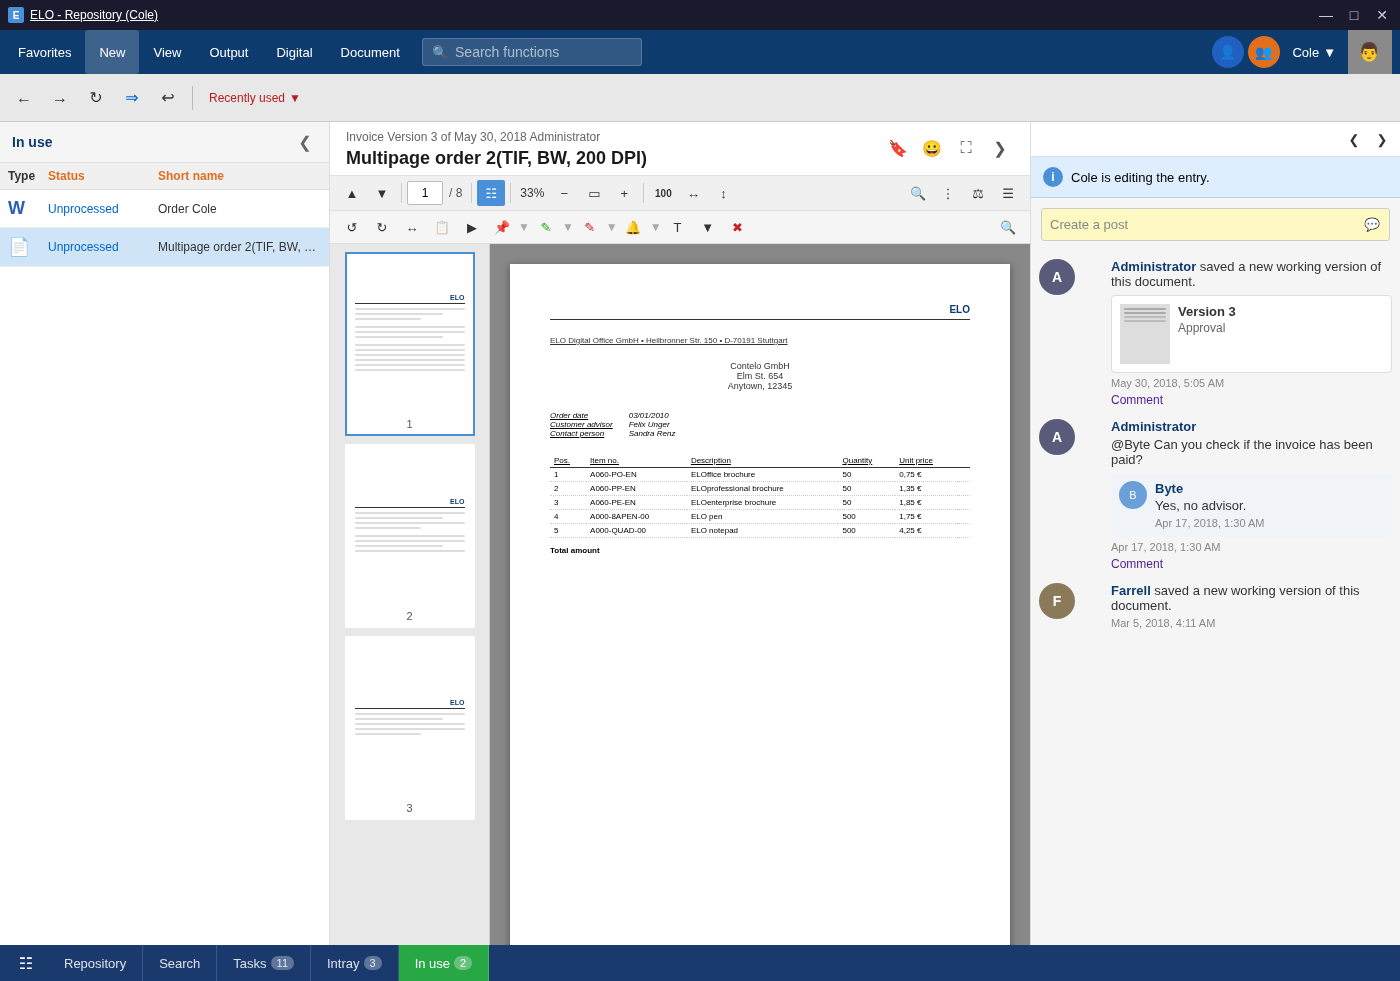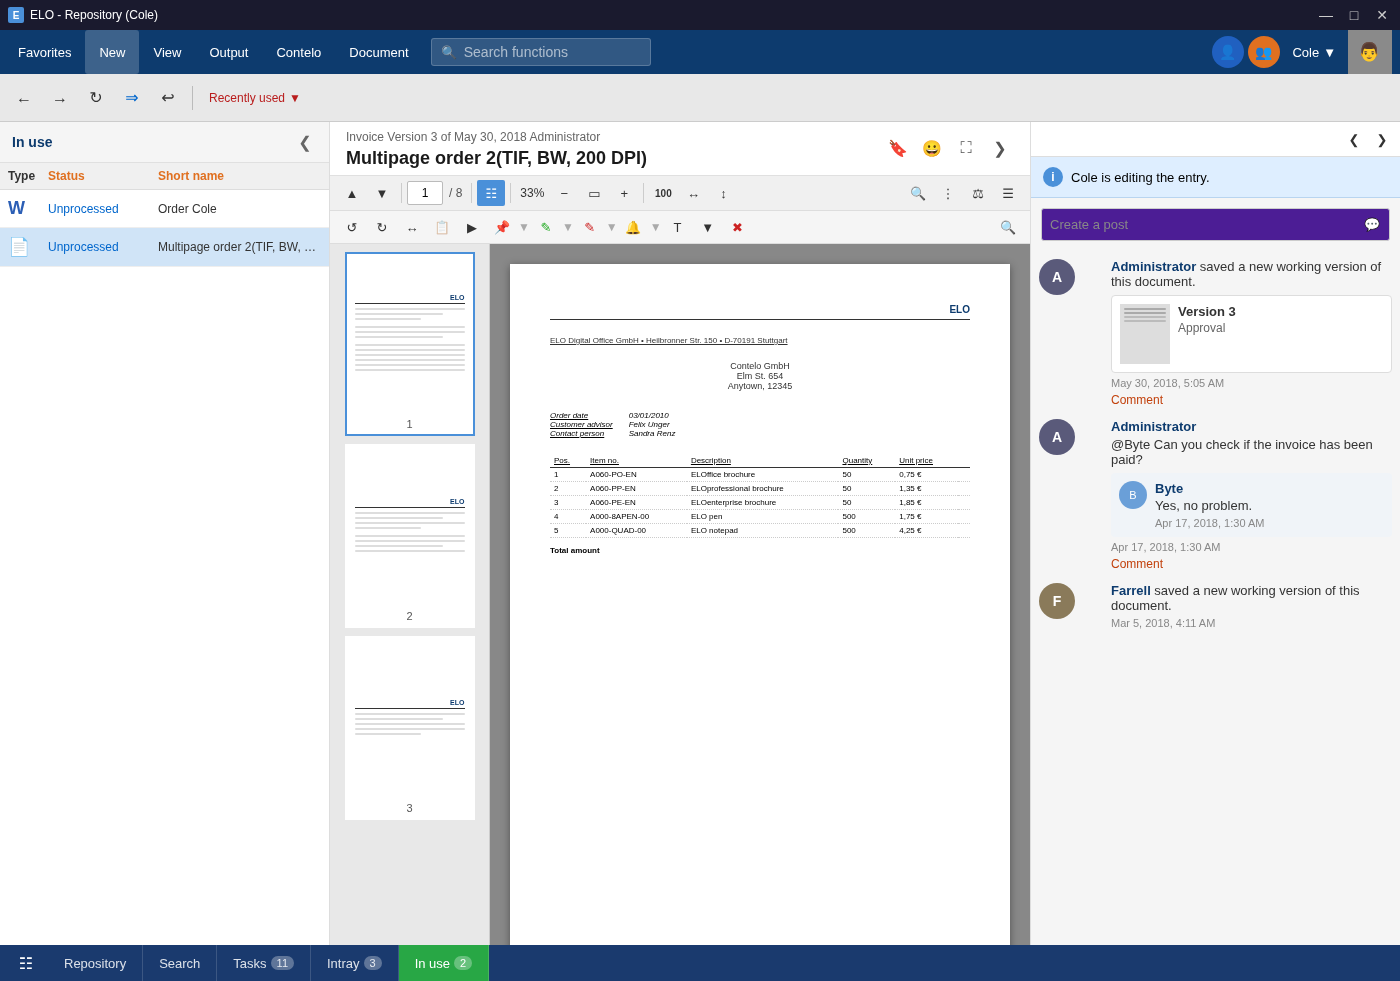--- a/index.html
+++ b/index.html
@@ -9,21 +9,21 @@
     .title-bar {
       height: 30px;
       background: #1a1a2e;
       display: flex;
       align-items: center;
       padding: 0 8px;
       color: white;
       font-size: 12px;
     }
     .title-bar-icon { width: 16px; height: 16px; background: #4a90d9; border-radius: 2px; margin-right: 6px; display: flex; align-items: center; justify-content: center; font-size: 10px; color: white; font-weight: bold; }
-    .title-bar-title { flex: 1; }
+    .title-bar-title { flex: 1; text-decoration: underline; }
     .title-bar-controls { display: flex; gap: 8px; }
     .title-bar-btn { width: 20px; height: 20px; display: flex; align-items: center; justify-content: center; cursor: pointer; color: #ccc; font-size: 14px; }
 
     
     .menu-bar {
       height: 44px;
       background: #0d3b6e;
       display: flex;
       align-items: center;
       padding: 0 0 0 4px;
@@ -350,21 +350,21 @@
       font-weight: bold;
       flex-shrink: 0;
     }
     .post-input {
       margin: 10px;
       border: 1px solid #ccc;
       border-radius: 3px;
       padding: 8px;
       font-size: 13px;
       color: #888;
-      background: #4c1d95;
+      background: #fef9c3;
       display: flex;
       justify-content: space-between;
       align-items: center;
     }
     .feed-area {
       flex: 1;
       overflow-y: auto;
       padding: 8px;
     }
     .feed-item {
@@ -404,21 +404,21 @@
       flex-shrink: 0;
       display: flex;
       align-items: center;
       justify-content: center;
       overflow: hidden;
     }
     .feed-card-info { flex: 1; }
     .feed-card-title { font-weight: 700; font-size: 13px; color: #333; }
     .feed-card-sub { font-size: 12px; color: #666; margin-top: 2px; }
     .feed-time { font-size: 11px; color: #888; margin-top: 4px; }
-    .feed-comment { font-size: 12px; color: #c2410c; margin-top: 4px; cursor: pointer; }
+    .feed-comment { font-size: 12px; color: #4c1d95; margin-top: 4px; cursor: pointer; }
     .nested-feed {
       background: #f0f4f8;
       border-radius: 4px;
       padding: 8px;
       margin-top: 6px;
       display: flex;
       gap: 8px;
     }
     .nested-avatar {
       width: 28px;
@@ -501,21 +501,21 @@
     <div class="title-bar-btn">□</div>
     <div class="title-bar-btn">✕</div>
   </div>
 </div>
 
 <div class="menu-bar">
   <div class="menu-item">Favorites</div>
   <div class="menu-item active">New</div>
   <div class="menu-item">View</div>
   <div class="menu-item">Output</div>
-  <div class="menu-item">Contelo</div>
+  <div class="menu-item">Digital</div>
   <div class="menu-item">Document</div>
   <div class="search-box">
     <span>🔍</span>
     <span style="color:rgba(255,255,255,0.6); font-size:14px;">Search functions</span>
   </div>
   <div class="menu-right">
     <div class="menu-avatar menu-avatar-blue">👤</div>
     <div class="menu-avatar">👥</div>
     <div class="cole-btn">
       <span>Cole</span>
@@ -812,21 +812,21 @@
 
       <div class="feed-item">
         <div class="feed-avatar" style="background:#5a5a7a;">A</div>
         <div class="feed-content">
           <span class="feed-name">Administrator</span>
           <div class="feed-text" style="margin-top:3px;">@Byte Can you check if the invoice has been paid?</div>
           <div class="nested-feed">
             <div class="nested-avatar" style="background:#6a9fd8;">B</div>
             <div>
               <div class="feed-name">Byte</div>
-              <div class="feed-text">Yes, no problem.</div>
+              <div class="feed-text">Yes, no advisor.</div>
               <div class="feed-time">Apr 17, 2018, 1:30 AM</div>
             </div>
           </div>
           <div class="feed-time">Apr 17, 2018, 1:30 AM</div>
           <div class="feed-comment">Comment</div>
         </div>
       </div>
 
       <div class="feed-item">
         <div class="feed-avatar" style="background:#8a7a5a;">F</div>

